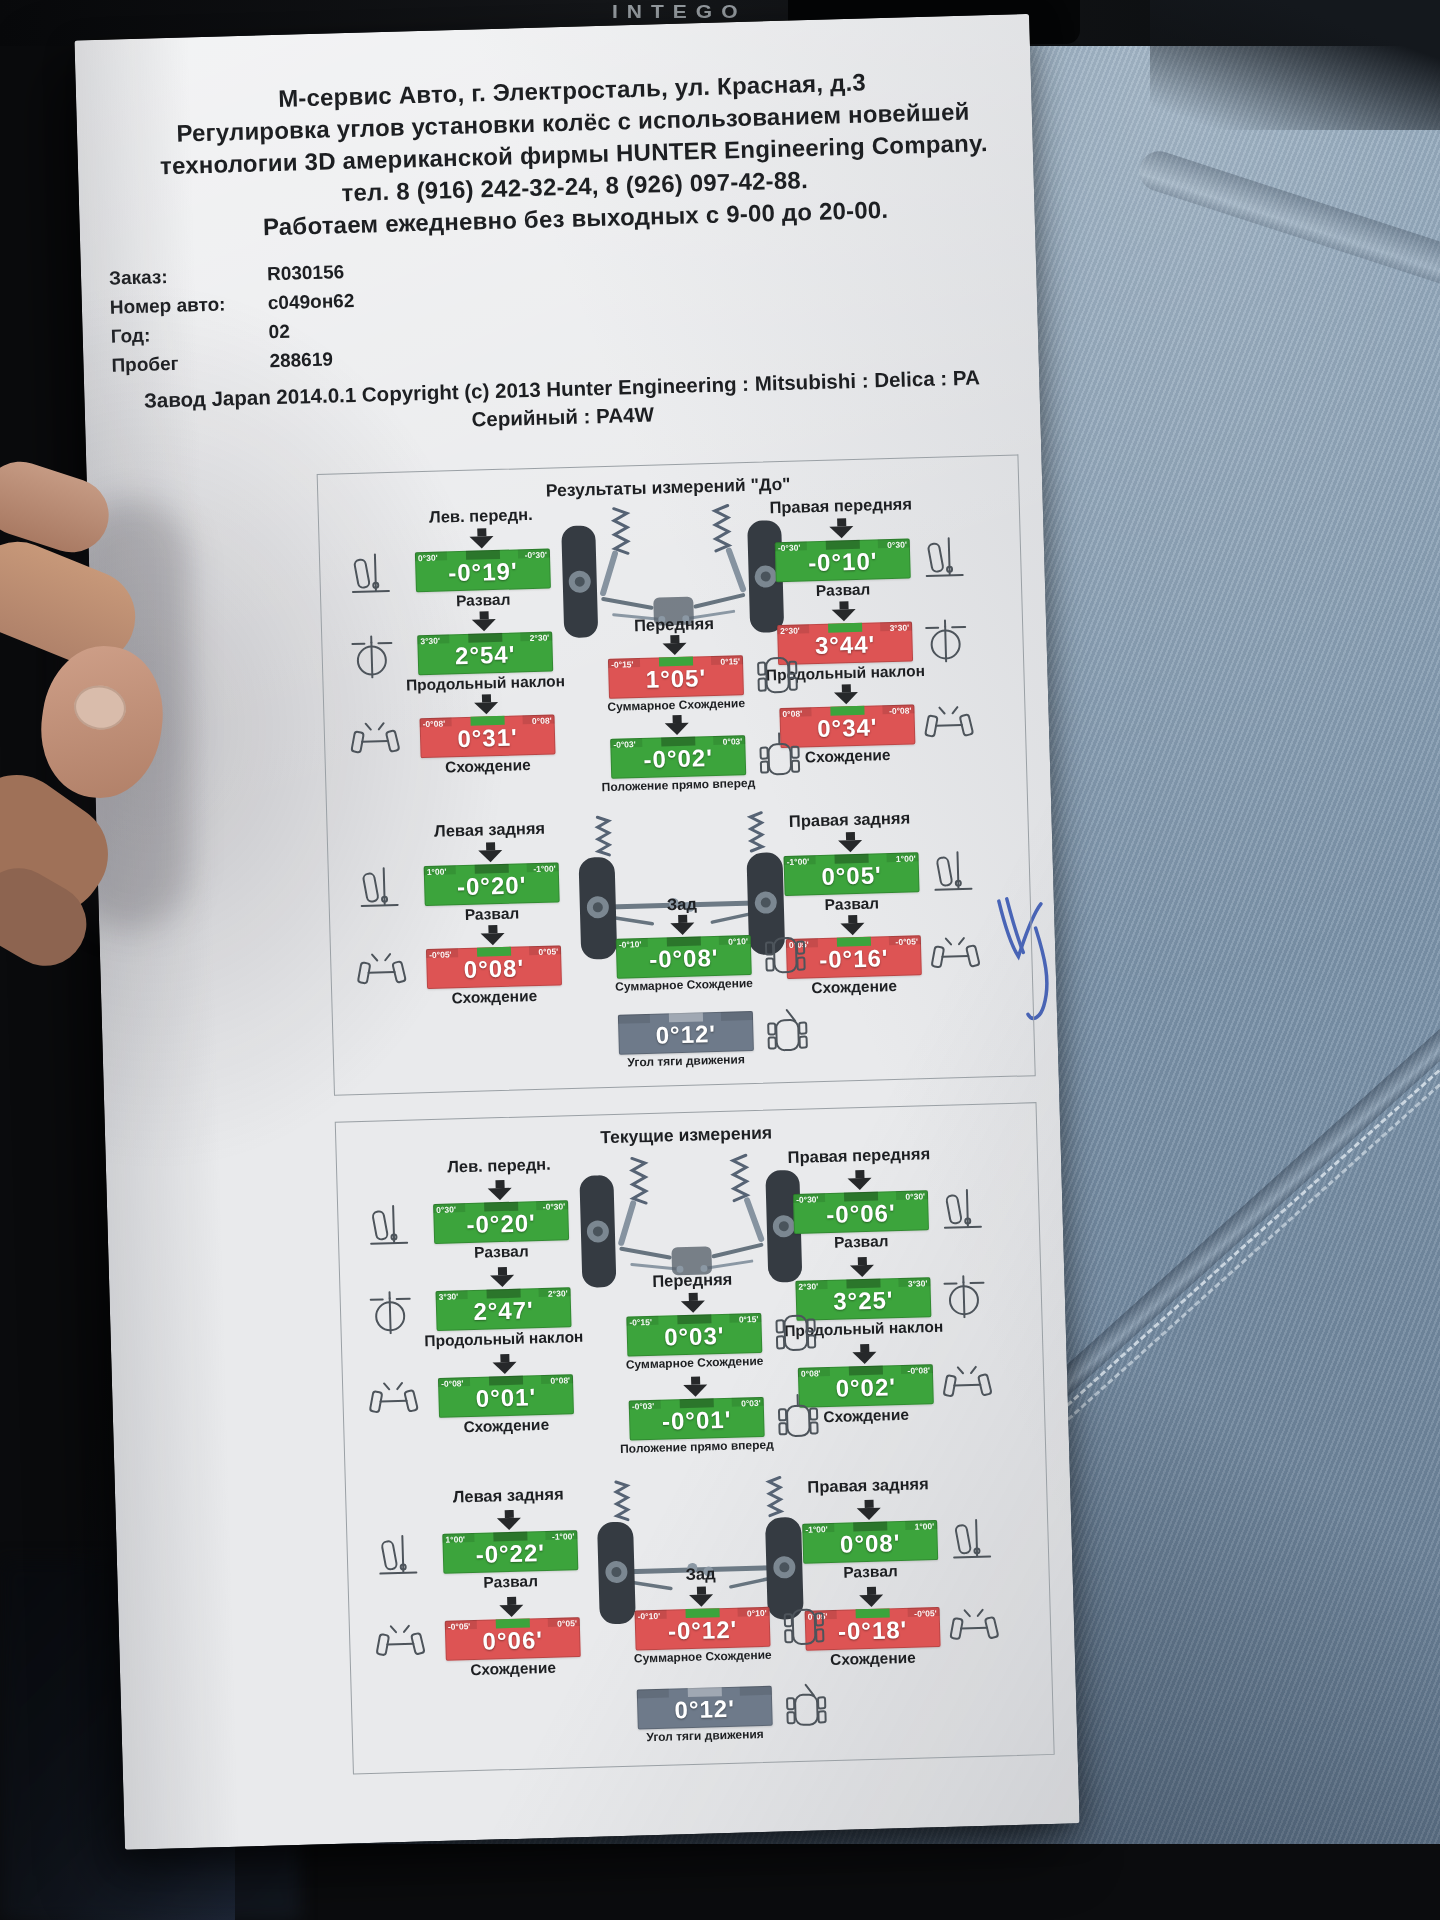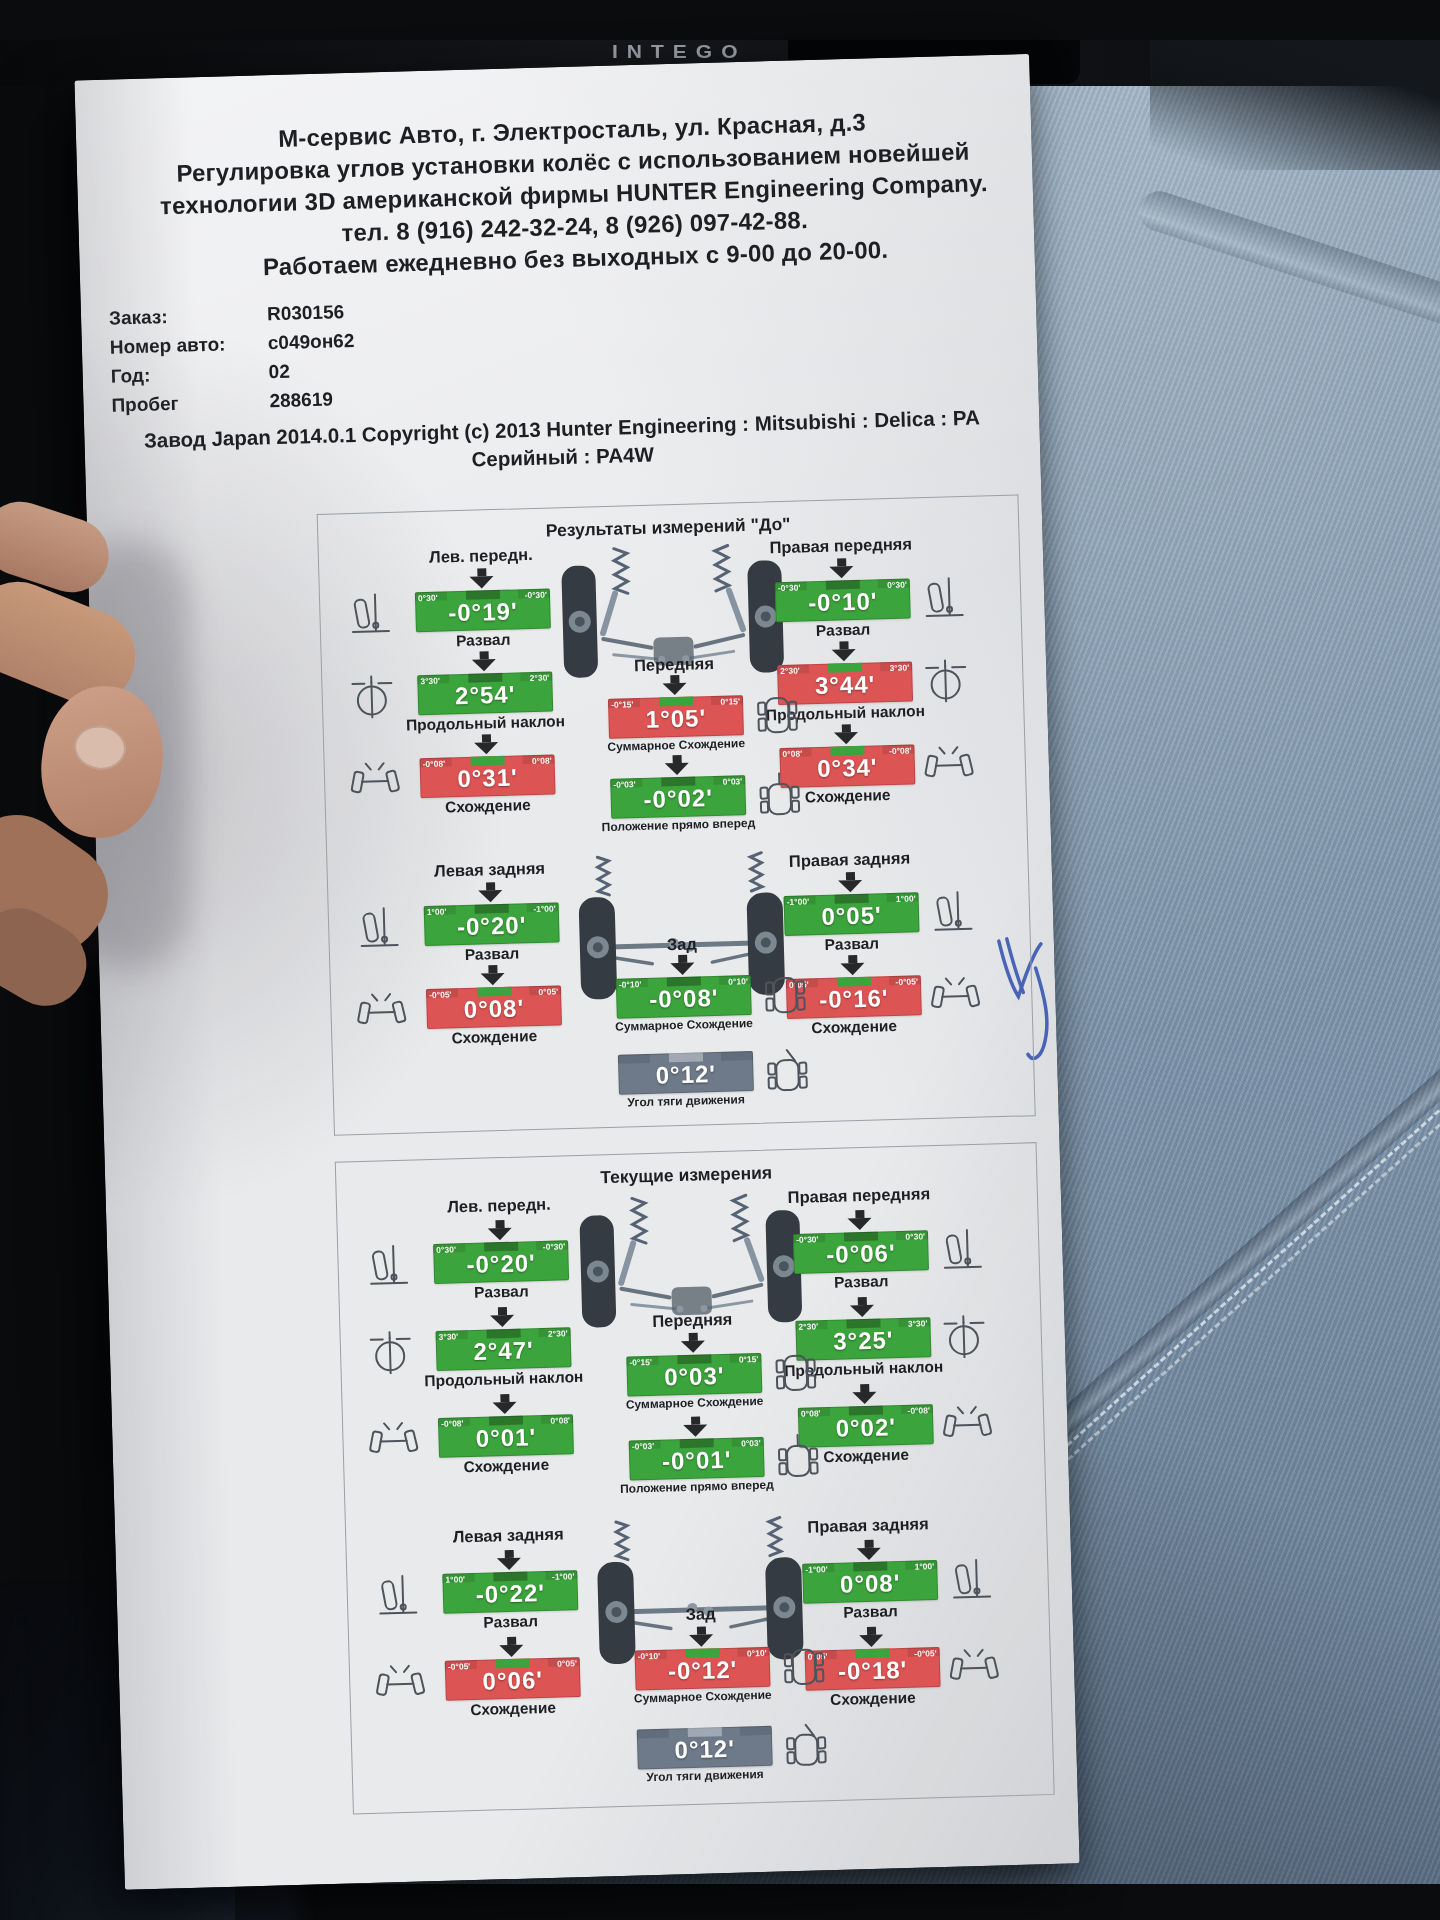--- a/index.html
+++ b/index.html
@@ -1,17 +1,17 @@
 <!DOCTYPE html>
 <html><head>
 <meta charset="utf-8">
 <style>
   html,body{margin:0;padding:0;width:1440px;height:1920px;overflow:hidden;background:#0b0c0e;
     font-family:"Liberation Sans",sans-serif;}
-  .scene{position:absolute;inset:0;width:1440px;height:1844px;margin-top:40px;}
+  .scene{position:absolute;inset:0;width:1440px;height:1844px;}
   
   .denim{position:absolute;inset:0;background:
     radial-gradient(ellipse at 80% 6%, rgba(255,255,255,.20), rgba(255,255,255,0) 36%),
     linear-gradient(215deg, rgba(10,18,30,0) 55%, rgba(10,18,30,.50) 92%),
     repeating-linear-gradient(112deg, rgba(255,255,255,.09) 0 2px, rgba(70,90,110,.14) 2px 5px),
     linear-gradient(180deg,#8fa6ba,#7c93a9 55%,#64798f);}
   .seam{position:absolute;left:930px;top:1500px;width:860px;height:70px;transform:rotate(-42deg);transform-origin:left center;}
   .seam .fold{height:24px;background:linear-gradient(180deg,rgba(20,30,45,.35),rgba(255,255,255,.14) 65%,rgba(20,30,45,.28));border-radius:12px;}
   .seam .st1{border-top:3px dashed rgba(235,242,248,.72);margin-top:5px;}
   .seam .st2{border-top:3px dashed rgba(235,242,248,.55);margin-top:8px;}

